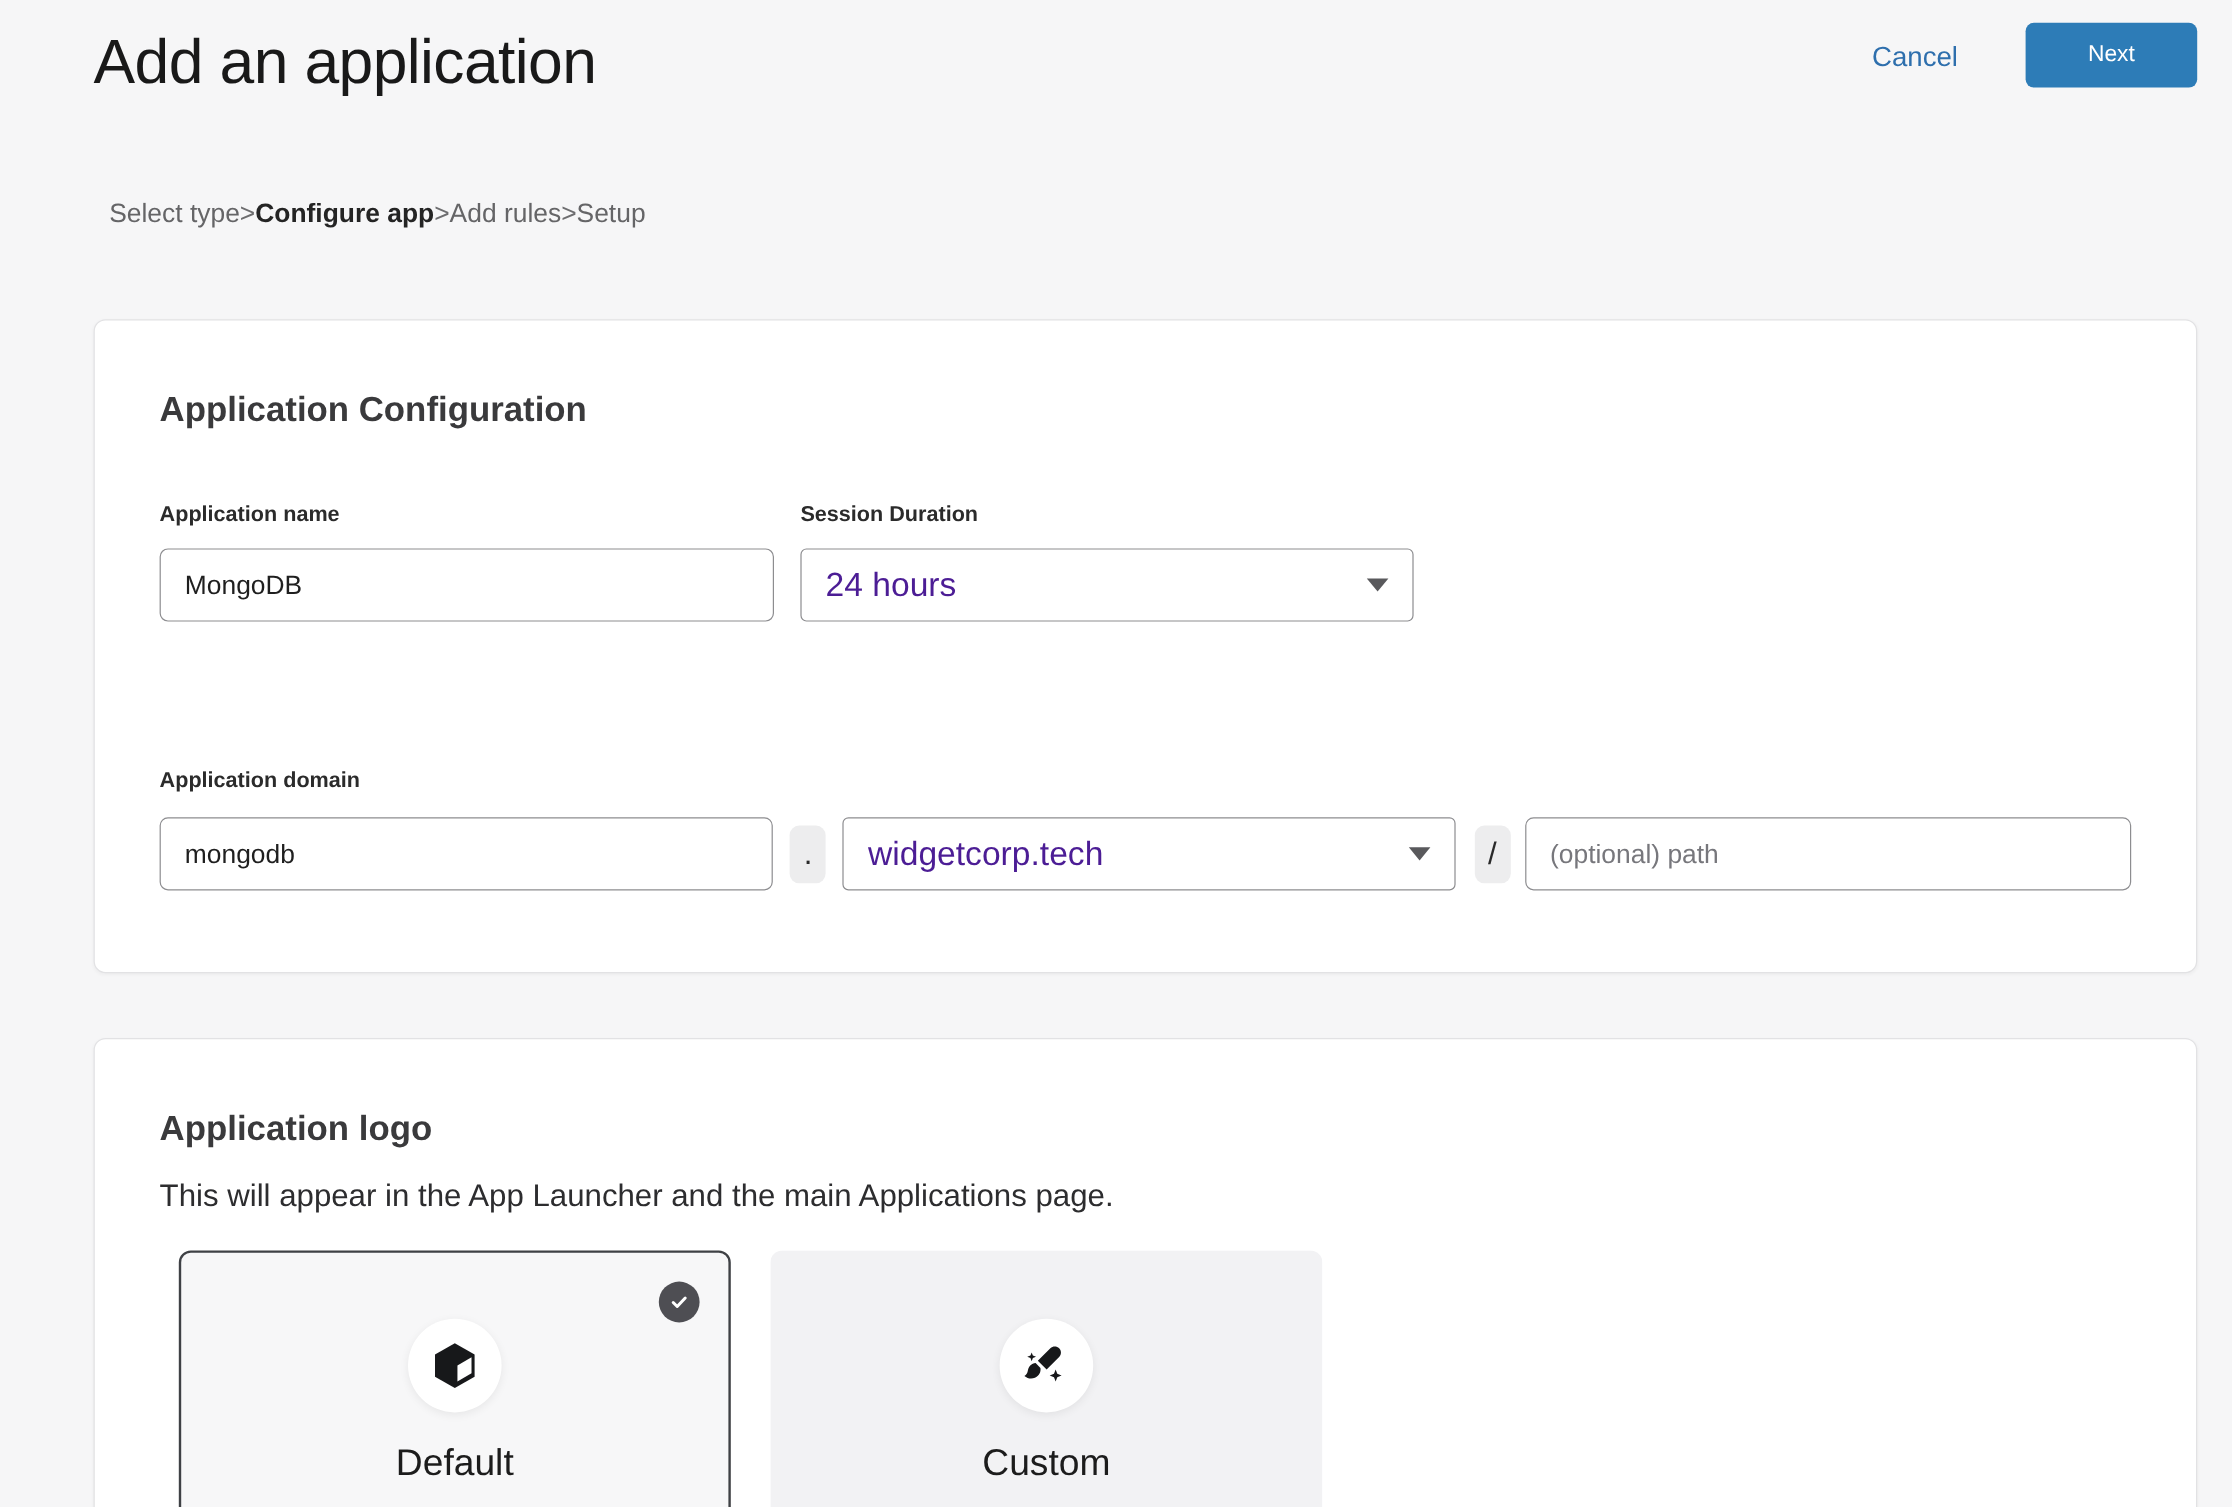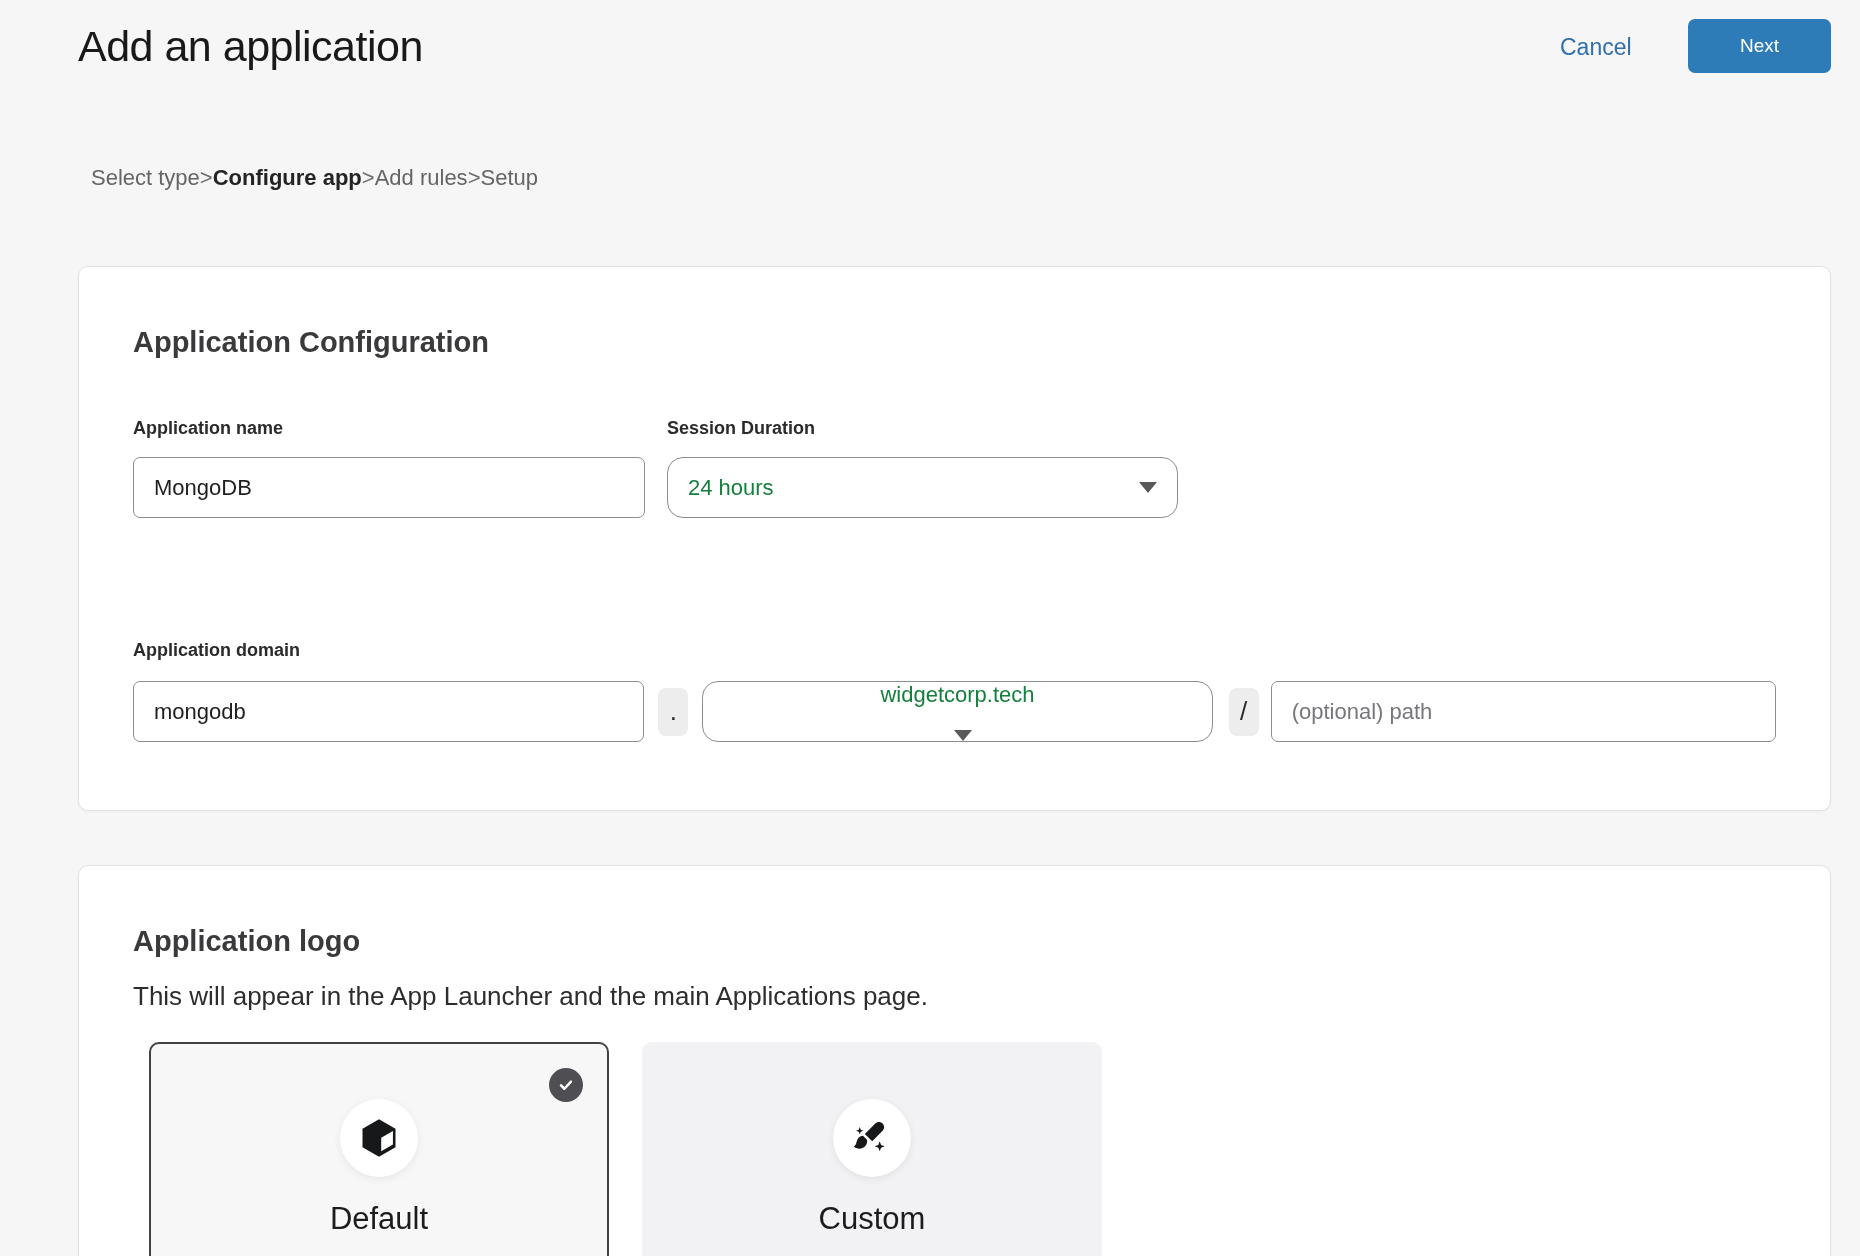--- a/index.html
+++ b/index.html
@@ -7,21 +7,21 @@
   body {
     width:1860px; height:1256px; overflow:hidden;
     background:#f6f6f7; color:#1f1f1f;
     font-family:"Liberation Sans", sans-serif;
     position:relative;
   }
 
   
   .page-title {
     position:absolute; left:78px; top:22px;
-    font-size:43px; font-weight:400; letter-spacing:-0.5px; color:#191919;
+    font-size:52px; font-weight:400; letter-spacing:-0.5px; color:#191919;
   }
   .cancel-link {
     position:absolute; left:1560px; top:34px;
     font-size:23px; color:#2e6fad; cursor:pointer;
   }
   .next-btn {
     position:absolute; left:1688px; top:19px; width:143px; height:54px;
     background:#2d7cb7; border:none; border-radius:7px;
     color:#ffffff; font-size:19px; font-family:inherit;
     display:flex; align-items:center; justify-content:center; cursor:pointer;
@@ -58,22 +58,22 @@
   }
 
   .text-input {
     height:61px; border:1px solid #8d8d90; border-radius:7px;
     background:#fff; font-size:22px; color:#1f1f1f; font-family:inherit;
     padding:12px 20px; outline:none;
   }
   .text-input::placeholder { color:#77777c; }
 
   .select {
-    height:61px; border:1px solid #8d8d90; border-radius:16px;
-    background:#fff; font-size:22px; color:#15803d;
+    height:61px; border:1px solid #8d8d90; border-radius:5px;
+    background:#fff; font-size:28px; color:#4c1d95;
     padding:0 20px; display:flex; align-items:center; justify-content:space-between;
     cursor:pointer;
   }
   .caret {
     width:0; height:0;
     border-left:9px solid transparent; border-right:9px solid transparent;
     border-top:11px solid #59595c;
     margin-left:12px; flex:0 0 auto;
   }
 
@@ -85,21 +85,21 @@
   .domain-label { margin-top:119px; margin-bottom:0; }
   .domain-row { display:flex; align-items:center; margin-top:18px; }
   .subdomain-input { width:512px; }
   .sep-chip {
     width:30px; height:48px; border-radius:8px; background:#ededee;
     display:flex; align-items:center; justify-content:center;
     font-size:26px; color:#2a2a2a; flex:0 0 auto;
   }
   .chip-dot   { margin-left:14px; }
   .chip-slash { margin-left:16px; }
-  .domain-select { width:511px; margin-left:14px;flex-direction:column; }
+  .domain-select { width:511px; margin-left:14px; }
   .path-input { width:506px; margin-left:12px; }
 
   
   .logo-desc { margin:26px 0 0; font-size:26px; line-height:25px; color:#2d2d2f; }
 
   .logo-tiles { display:flex; gap:33px; margin-top:33px; margin-left:16px; }
   .logo-tile {
     width:460px; height:340px; border-radius:10px; position:relative;
     display:flex; flex-direction:column; align-items:center; cursor:pointer;
     border:2px solid transparent; background:#f2f2f4;

